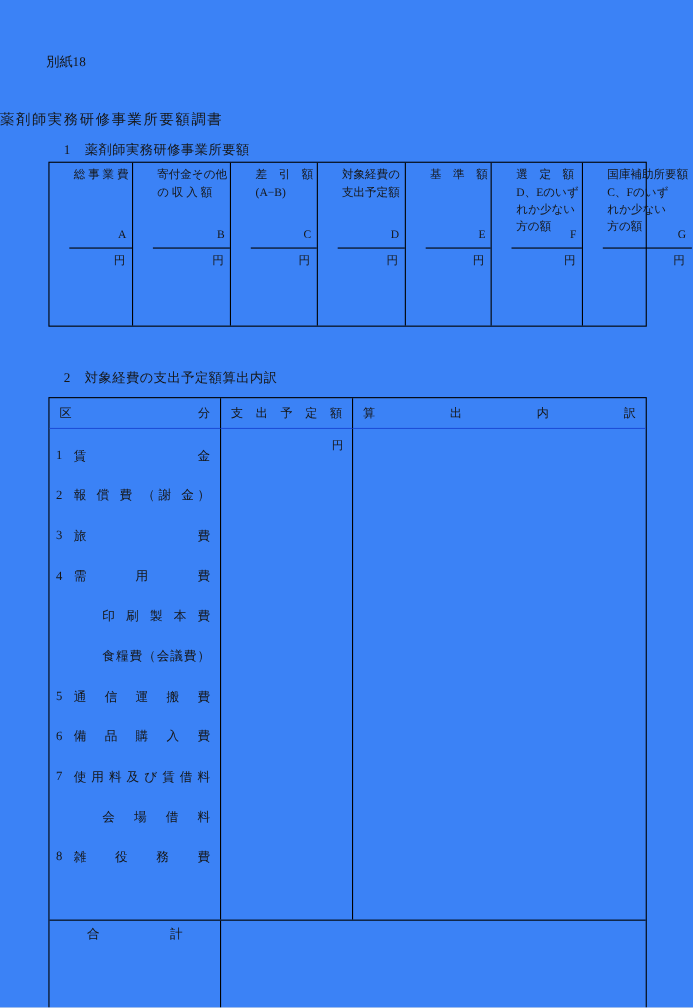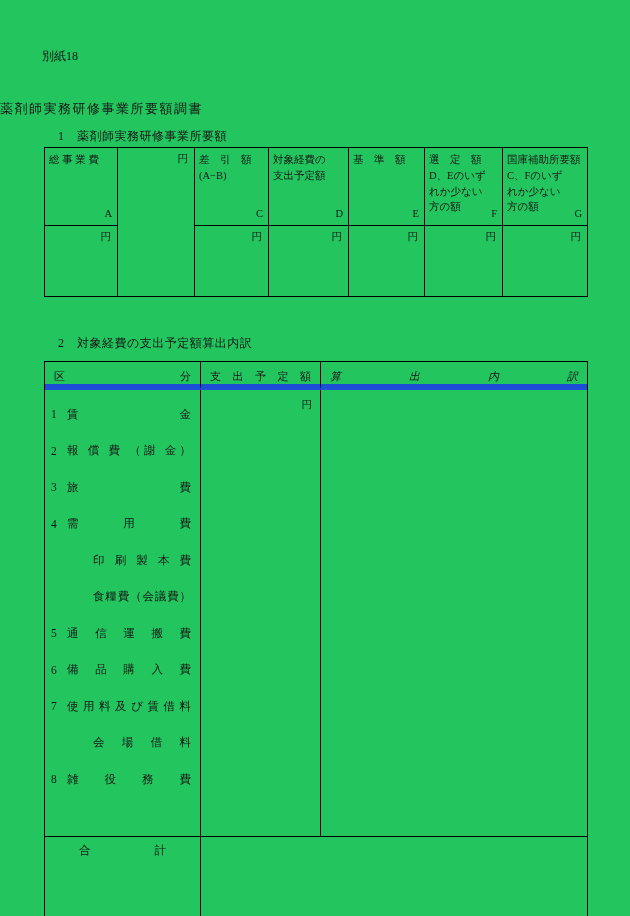--- a/index.html
+++ b/index.html
@@ -1,20 +1,20 @@
 <!DOCTYPE html>
 <html><head>
 <meta charset="utf-8">
 <style>
   html,body { margin:0; padding:0; background:#e8e8e8; }
   .page {
     position:relative;
     width:630px; height:916px;
     margin:0 auto;
-    background:#22c55e;
+    background:#3b82f6;
     font-family:"Liberation Serif","DejaVu Serif",serif;
     color:#161616;
     overflow:hidden;
   }
 
   .attachment { position:absolute; left:42px; top:48px; font-size:12px; }
   .doc-title  { position:absolute; left:0; right:0; top:100px; text-align:left;
                 font-size:13px; letter-spacing:1.5px; }
 
   .sec-heading { position:absolute; font-size:12px; letter-spacing:0.5px; }
@@ -24,39 +24,39 @@
   
   .t1 { position:absolute; left:44px; top:147px; width:544px;
         display:flex; border:1px solid #000; box-sizing:border-box; }
   .t1 .col { box-sizing:border-box; border-right:1px solid #000;
              display:flex; flex-direction:column; }
   .t1 .col:last-child { border-right:none; }
   .c0{flex:0 0 73px;} .c1{flex:0 0 77px;} .c2{flex:0 0 74px;}
   .c3{flex:0 0 80px;} .c4{flex:0 0 76px;} .c5{flex:0 0 78px;} .c6{flex:1;}
   .t1 .hd { position:relative; height:78px; box-sizing:border-box;
             border-bottom:1px solid #000; padding:4px 3px 2px 4px;
-            font-size:10.5px; line-height:1.5; }
+            font-size:10.5px; line-height:1.5;margin-left:18px; }
   .t1 .hline { white-space:nowrap; }
   .t1 .letter { position:absolute; right:5px; bottom:3px; font-size:10.5px; }
   .t1 .bd { position:relative; height:70px; font-size:10.5px; }
   .yen { font-size:10.5px; }
   .t1 .yen { position:absolute; top:4px; right:6px; }
 
   
   .t2 { position:absolute; left:44px; top:361px; width:544px;
         border:1px solid #000; box-sizing:border-box; font-size:11px; }
   .t2 .row { display:flex; }
   .t2 .cell { box-sizing:border-box; border-right:1px solid #000; }
-  .t2 .cell.last { border-right:none;font-style:italic; }
+  .t2 .cell.last { border-right:none; }
   .c-cat { width:156px; flex:0 0 156px; }
   .c-amt { width:120px; flex:0 0 120px; }
   .c-det { flex:1; }
   .just { text-align:justify; text-align-last:justify; }
 
-  .t2-head .cell { height:28px; line-height:28px; border-bottom:6px solid #1d4ed8;
+  .t2-head .cell { height:28px; line-height:28px; border-bottom:1px solid #1d4ed8;
                    padding:0 9px; }
   .t2-body { height:446px; }
   .t2-body .cell { position:relative; }
   .t2-body .c-cat { padding-top:6px; }
   .t2-body .yen { position:absolute; top:8px; right:8px; }
 
   .item { display:flex; align-items:center; height:36.5px;
           padding:0 9px 0 6px; font-size:11.5px; }
   .inum { flex:0 0 16px; }
   .ilabel { flex:1; text-align:justify; text-align-last:justify; }
@@ -84,20 +84,26 @@
         <div class="hline"></div>
         <div class="hline"></div>
         <span class="letter">A</span>
       </div>
       <div class="bd">
         <span class="yen">円</span>
       </div>
     </div>
 
     <div class="col c1">
+      <div class="hd">
+        <div class="hline">寄付金その他</div>
+        <div class="hline">の 収 入 額</div>
+        <div class="hline"></div>
+        <span class="letter">B</span>
+      </div>
       <div class="bd">
         <span class="yen">円</span>
       </div>
     </div>
 
     <div class="col c2">
       <div class="hd">
         <div class="hline">差　引　額</div>
         <div class="hline">(A−B)</div>
         <div class="hline"></div>

